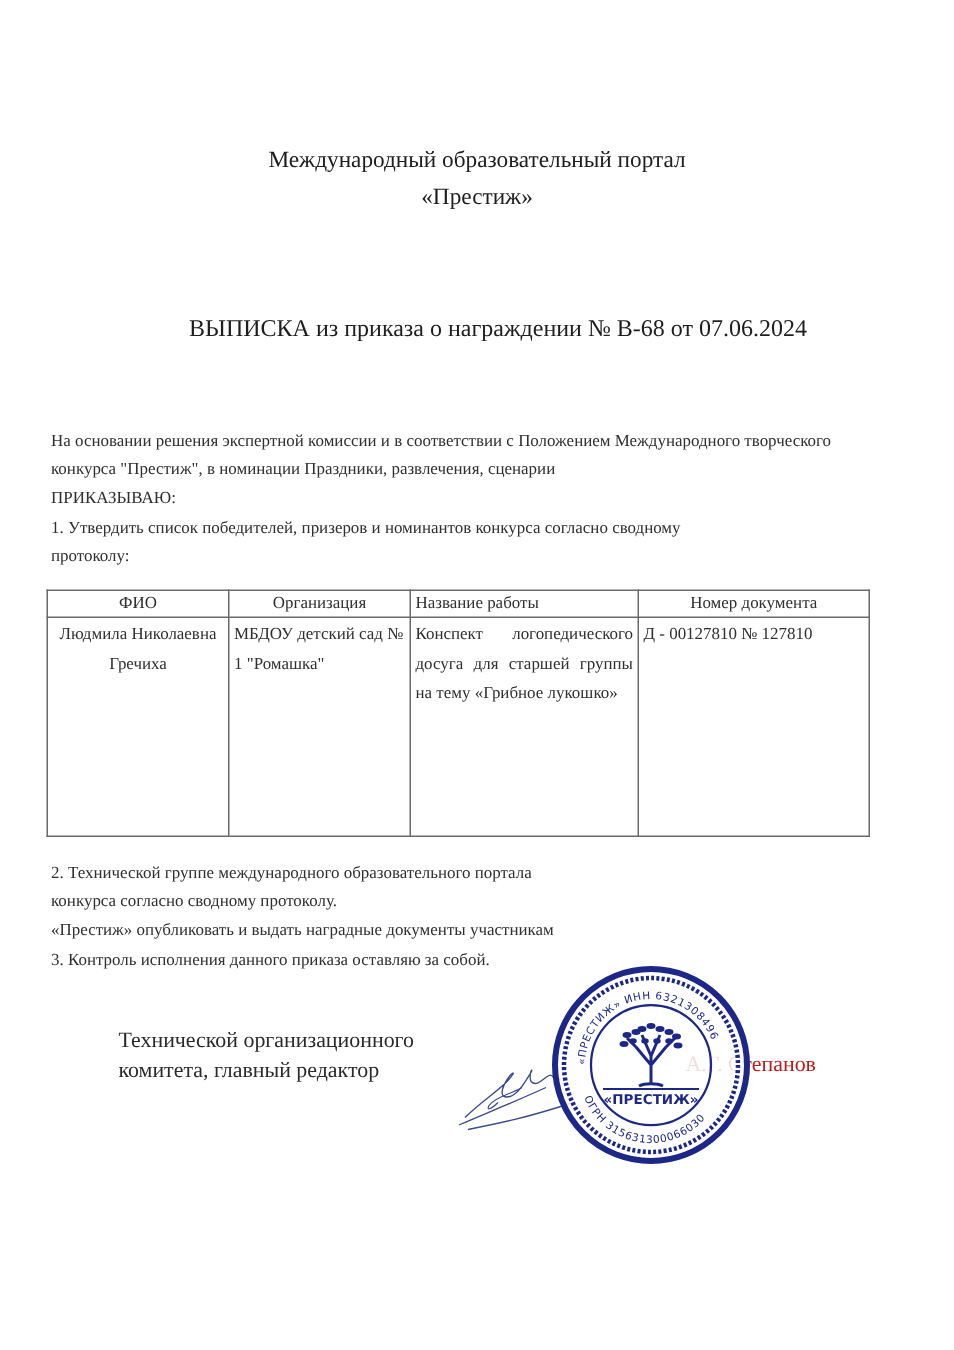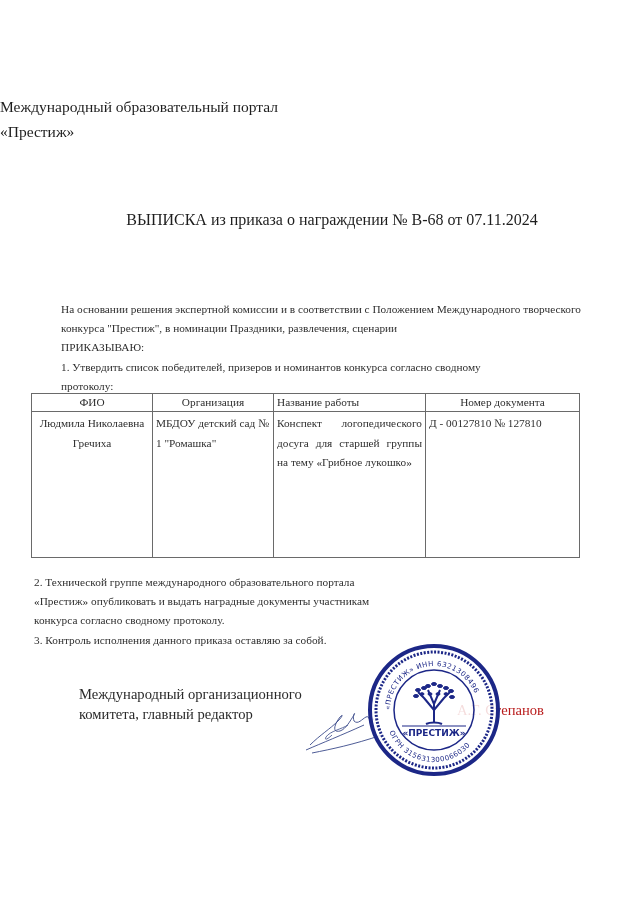--- a/index.html
+++ b/index.html
@@ -1,22 +1,22 @@
 <!DOCTYPE html>
 <html><head>
 <meta charset="utf-8">
 <style>
   html, body { margin: 0; padding: 0; background: #ffffff; }
   body { width: 636px; height: 900px; position: relative; overflow: hidden;
          font-family: "Liberation Serif", "DejaVu Serif", serif; color: #2a2a2a; }
   .abs { position: absolute; }
-  .portal-title { left: 0; width: 636px; top: 94px; font-size: 15.5px; line-height: 25px; color: #1e1e1e; }
+  .portal-title { left: 0; width: 636px; top: 94px; text-align: center; font-size: 15.5px; line-height: 25px; color: #1e1e1e; }
   .order-title { left: 0; width: 636px; top: 211px; text-align: center; font-size: 16px; padding-left: 28px; box-sizing: border-box; color: #1e1e1e; }
   .para { left: 34px; width: 560px; font-size: 11.3px; line-height: 19.2px; color: #2f2f2f; }
-  .p1 { top: 300px; margin-left: 27px; }
+  .p1 { top: 285px; }
   .p2 { top: 573px; }
   table.awards { position: absolute; left: 31px; top: 393px; width: 549px; height: 165px;
                  border-collapse: collapse; font-size: 11.3px; color: #2f2f2f; font-family: Liberation Serif, serif; }
   table.awards th, table.awards td { border: 1px solid #6a6a6a; vertical-align: top; padding: 0 3px; }
   table.awards th { font-weight: normal; height: 17px; line-height: 17px; text-align: center; }
   table.awards td { line-height: 19.5px; padding-top: 2px; }
   .c1 { width: 114px; text-align: center; }
   .c2 { width: 114px; text-align: left; }
   .c3 { width: 145px; text-align: justify; }
   .c4 { }
@@ -26,21 +26,21 @@
   .stamp { left: 368px; top: 644px; width: 132px; height: 132px; }
 </style>
 </head>
 <body>
 
 <div class="abs portal-title">
   <div>Международный образовательный портал</div>
   <div>«Престиж»</div>
 </div>
 
-<div class="abs order-title">ВЫПИСКА из приказа о награждении № В-68 от 07.11.2024</div>
+<div class="abs order-title">ВЫПИСКА из приказа о награждении № В-68 от 07.06.2024</div>
 
 <div class="abs para p1">
   <div>На основании решения экспертной комиссии и в соответствии с Положением Международного творческого</div>
   <div>конкурса "Престиж", в номинации Праздники, развлечения, сценарии</div>
   <div>ПРИКАЗЫВАЮ:</div>
   <div>1. Утвердить список победителей, призеров и номинантов конкурса согласно сводному</div>
   <div>протоколу:</div>
 </div>
 
 <table class="awards">
@@ -57,27 +57,27 @@
       <td class="c1">Людмила Николаевна Гречиха</td>
       <td class="c2">МБДОУ детский сад № 1 "Ромашка"</td>
       <td class="c3">Конспект логопедического досуга для старшей группы на тему «Грибное лукошко»</td>
       <td class="c4">Д - 00127810 № 127810</td>
     </tr>
   </tbody>
 </table>
 
 <div class="abs para p2">
   <div>2. Технической группе международного образовательного портала</div>
+  <div>конкурса согласно сводному протоколу.</div>
   <div>«Престиж» опубликовать и выдать наградные документы участникам</div>
-  <div>конкурса согласно сводному протоколу.</div>
   <div>3. Контроль исполнения данного приказа оставляю за собой.</div>
 </div>
 
 <div class="abs chair">
-  <div>Международный организационного</div>
+  <div>Технической организационного</div>
   <div>комитета, главный редактор</div>
 </div>
 
 <div class="abs signer">А.Г. Степанов</div>
 
 <svg class="abs signature" viewBox="0 0 90 60">
   <path d="M4 55 C20 48, 40 40, 62 30 M8 50 C18 40, 28 34, 36 26 C40 22, 42 18, 38 22 C32 30, 30 38, 38 36 C44 34, 48 26, 52 20 C54 16, 50 20, 52 26 C56 30, 60 24, 64 22 C68 20, 66 28, 72 24 M10 58 C30 54, 50 50, 80 40" fill="none" stroke="#3a4a8a" stroke-width="0.9"></path>
   <path d="M30 40 C26 44, 22 46, 24 42 C28 36, 40 34, 46 30" fill="none" stroke="#3a4a8a" stroke-width="0.8"></path>
 </svg>
 

